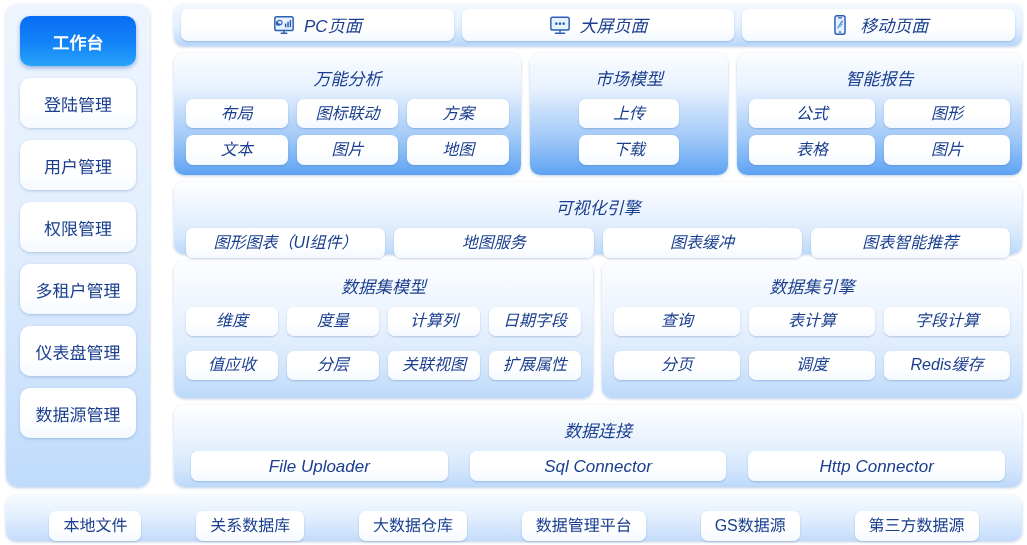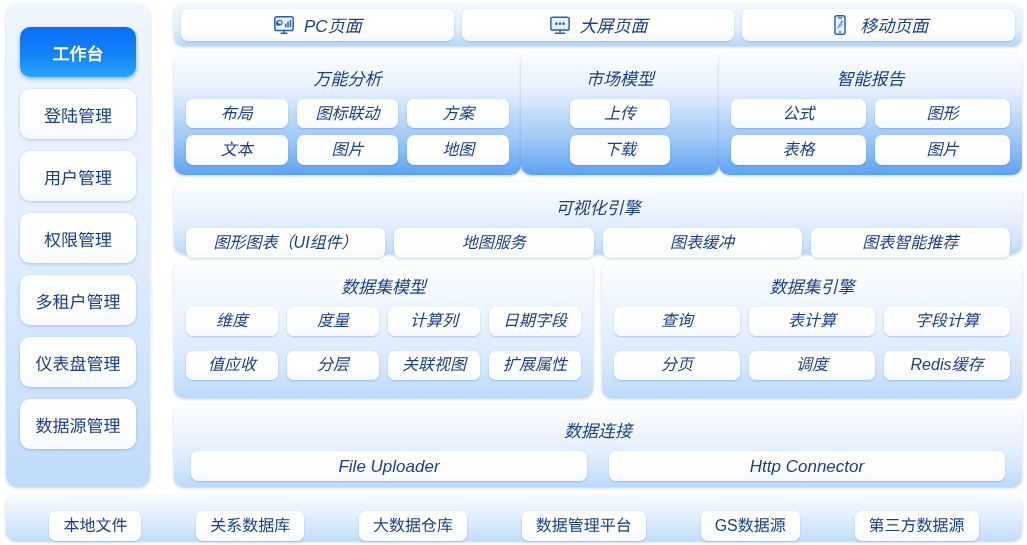--- a/index.html
+++ b/index.html
@@ -38,21 +38,21 @@
   
   .sidebar {
     position: absolute;
     left: 6px;
     top: 4px;
     width: 144px;
     height: 483px;
     border-radius: 12px;
     background: linear-gradient(180deg, #eef5fe 0%, #e3effd 45%, #bfdbfb 100%);
     box-shadow: 0 1px 3px rgba(40,90,160,0.30);
-    padding: 23px 14px;
+    padding: 12px 14px;
     display: flex;
     flex-direction: column;
     gap: 12px;
   }
   .side-item {
     height: 50px;
     border-radius: 10px;
     background: linear-gradient(180deg, #ffffff 0%, #ffffff 60%, #f5faff 100%);
     box-shadow: 0 1px 3px rgba(40,90,160,0.28);
     display: flex;
@@ -106,20 +106,21 @@
     color: #1a3f8f;
     font-size: 17px;
   }
   .tab .tab-label { white-space: nowrap; }
   .tico { width: 22px; height: 22px; display: block; flex: 0 0 auto; }
 
   
   .row-panels {
     height: 128px;
     display: flex;
+    gap: 9px;
   }
   .panel {
     border-radius: 10px;
     box-shadow: 0 1px 3px rgba(40,90,160,0.30);
     padding: 7px 12px 10px 12px;
     display: flex;
     flex-direction: column;
   }
   
   .panel.deep {
@@ -364,20 +365,21 @@
           </div>
       </section>
 
     </div>
 
     <section class="panel light row-conn">
       <div class="panel-title">数据连接</div>
       <div class="chips">
           <div class="chip-row">
             <div class="chip pill">File Uploader</div>
+            <div class="chip pill">Sql Connector</div>
             <div class="chip pill">Http Connector</div>
           </div>
         </div>
     </section>
 
   </div>
 
   <div class="bottombar" id="bottombar">
       <div class="chip pill">本地文件</div>
       <div class="chip pill">关系数据库</div>

